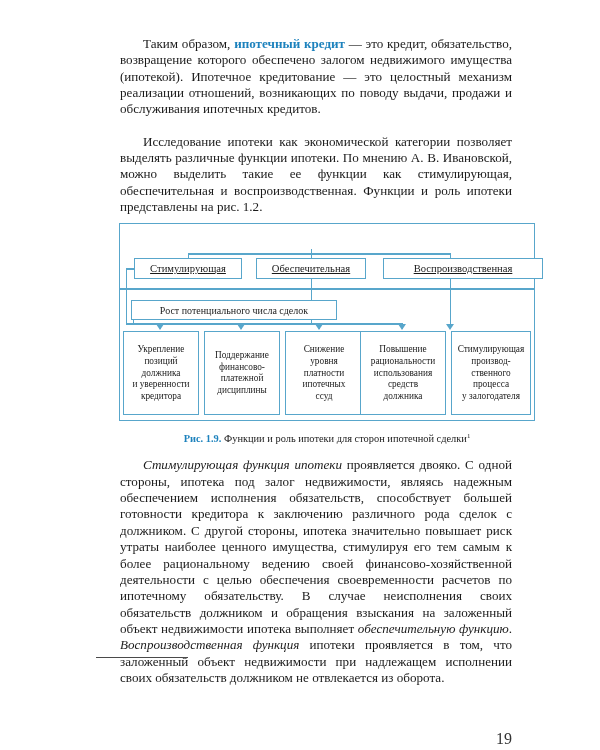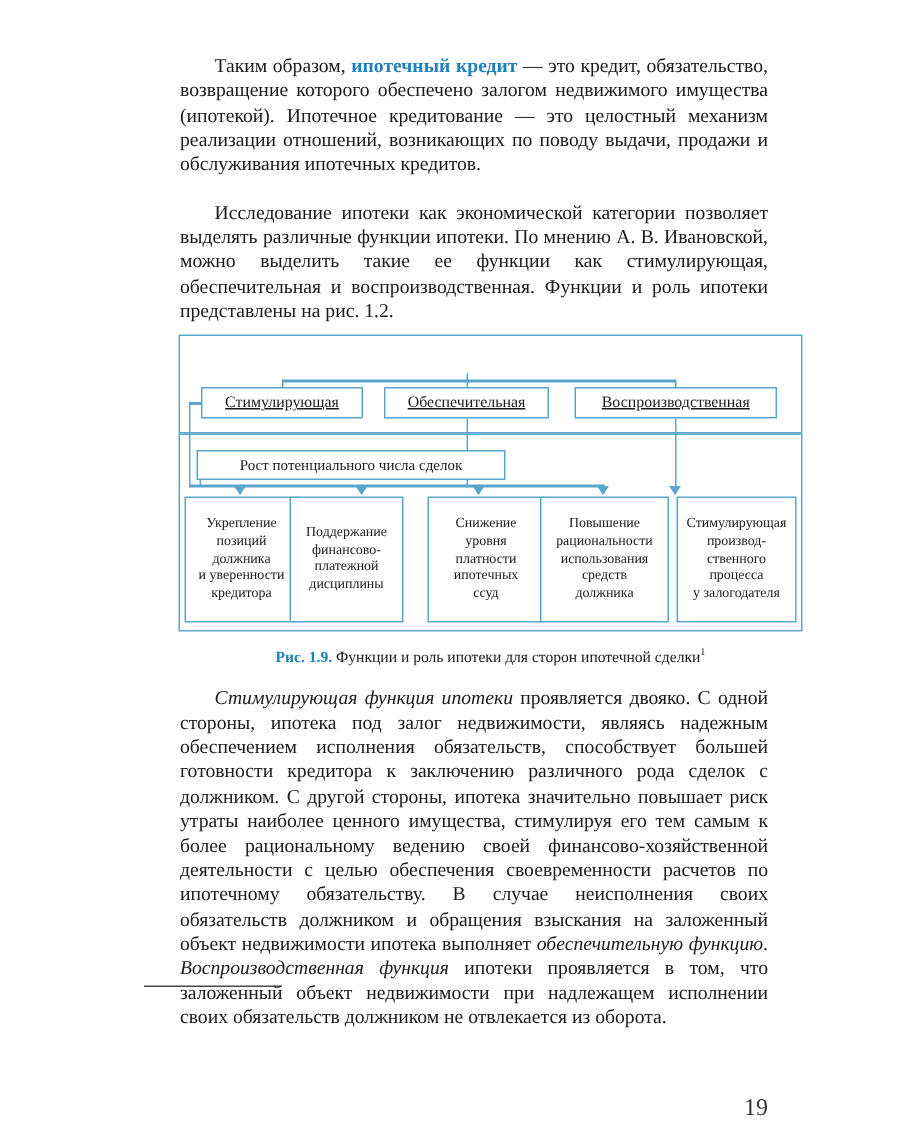--- a/index.html
+++ b/index.html
@@ -72,39 +72,39 @@
   .lvl1 {
     font-size: 10.6px;
     left: 134px; top: 5px; width: 118px; height: 21px;
   }
   .lvl2 {
     font-size: 10.6px;
     top: 35px; height: 21px; text-decoration: underline;
   }
   .lvl2.a { left: 15px;  width: 108px; }
   .lvl2.b { left: 137px; width: 110px; }
-  .lvl2.c { left: 264px; width: 135px; }
+  .lvl2.c { left: 264px; width: 160px; }
 
   .lvl3 {
     font-size: 10px;
     left: 12px; top: 77px; width: 206px; height: 20px;
   }
 
   .leaf {
     top: 108px;
     height: 84px;
     font-size: 9.3px;
     line-height: 11.6px;
     padding: 3px 2px;
     flex-direction: column;
     justify-content: center;
   }
   .leaf span { display: block; }
   .leaf.l0 { left: 4px;   width: 76px; }
-  .leaf.l1 { left: 74px;  width: 76px; }
+  .leaf.l1 { left: 85px;  width: 76px; }
   .leaf.l2 { left: 166px; width: 78px; }
   .leaf.l3 { left: 241px; width: 86px; }
   .leaf.l4 { left: 332px; width: 80px; }
 
   
   .conn {
     position: absolute;
     background: #58a6cb;
     z-index: 2;
   }

